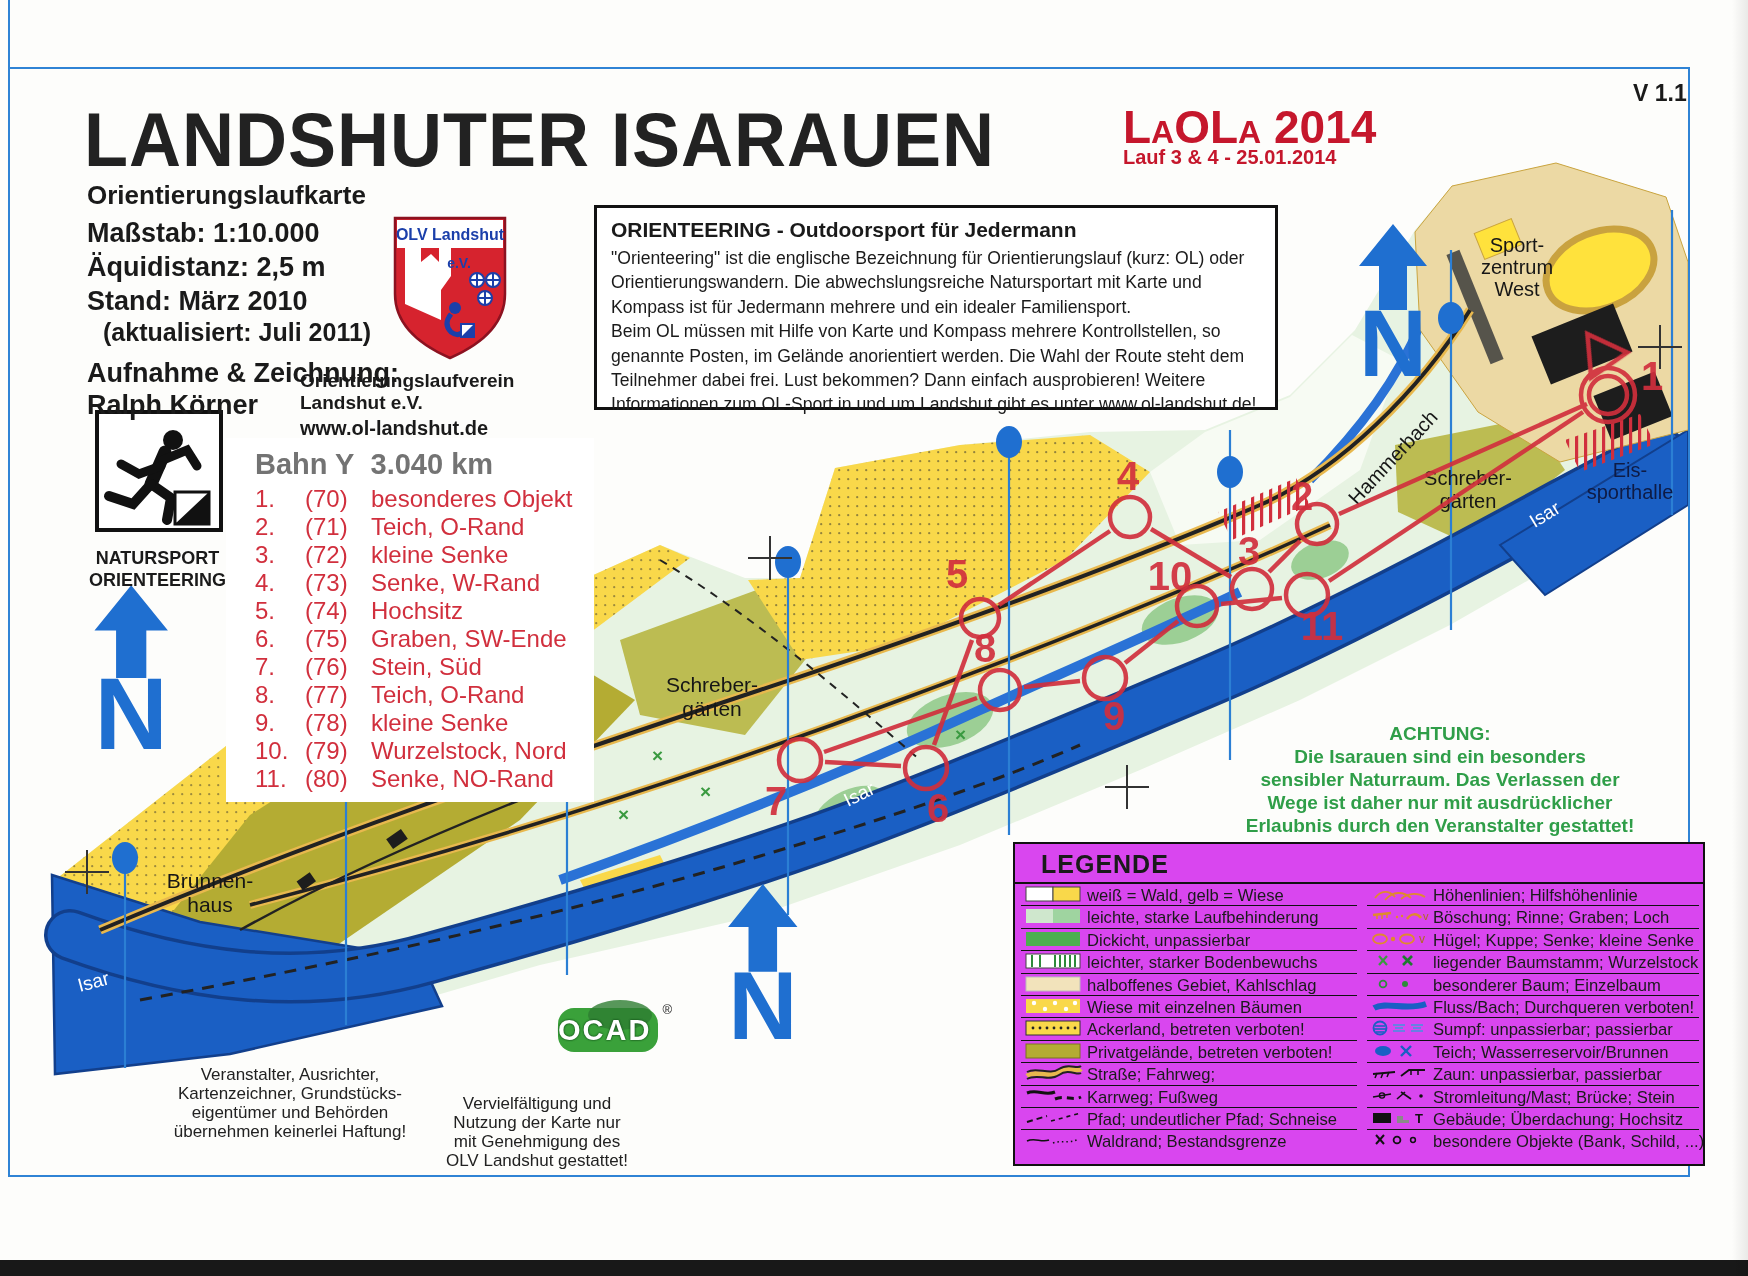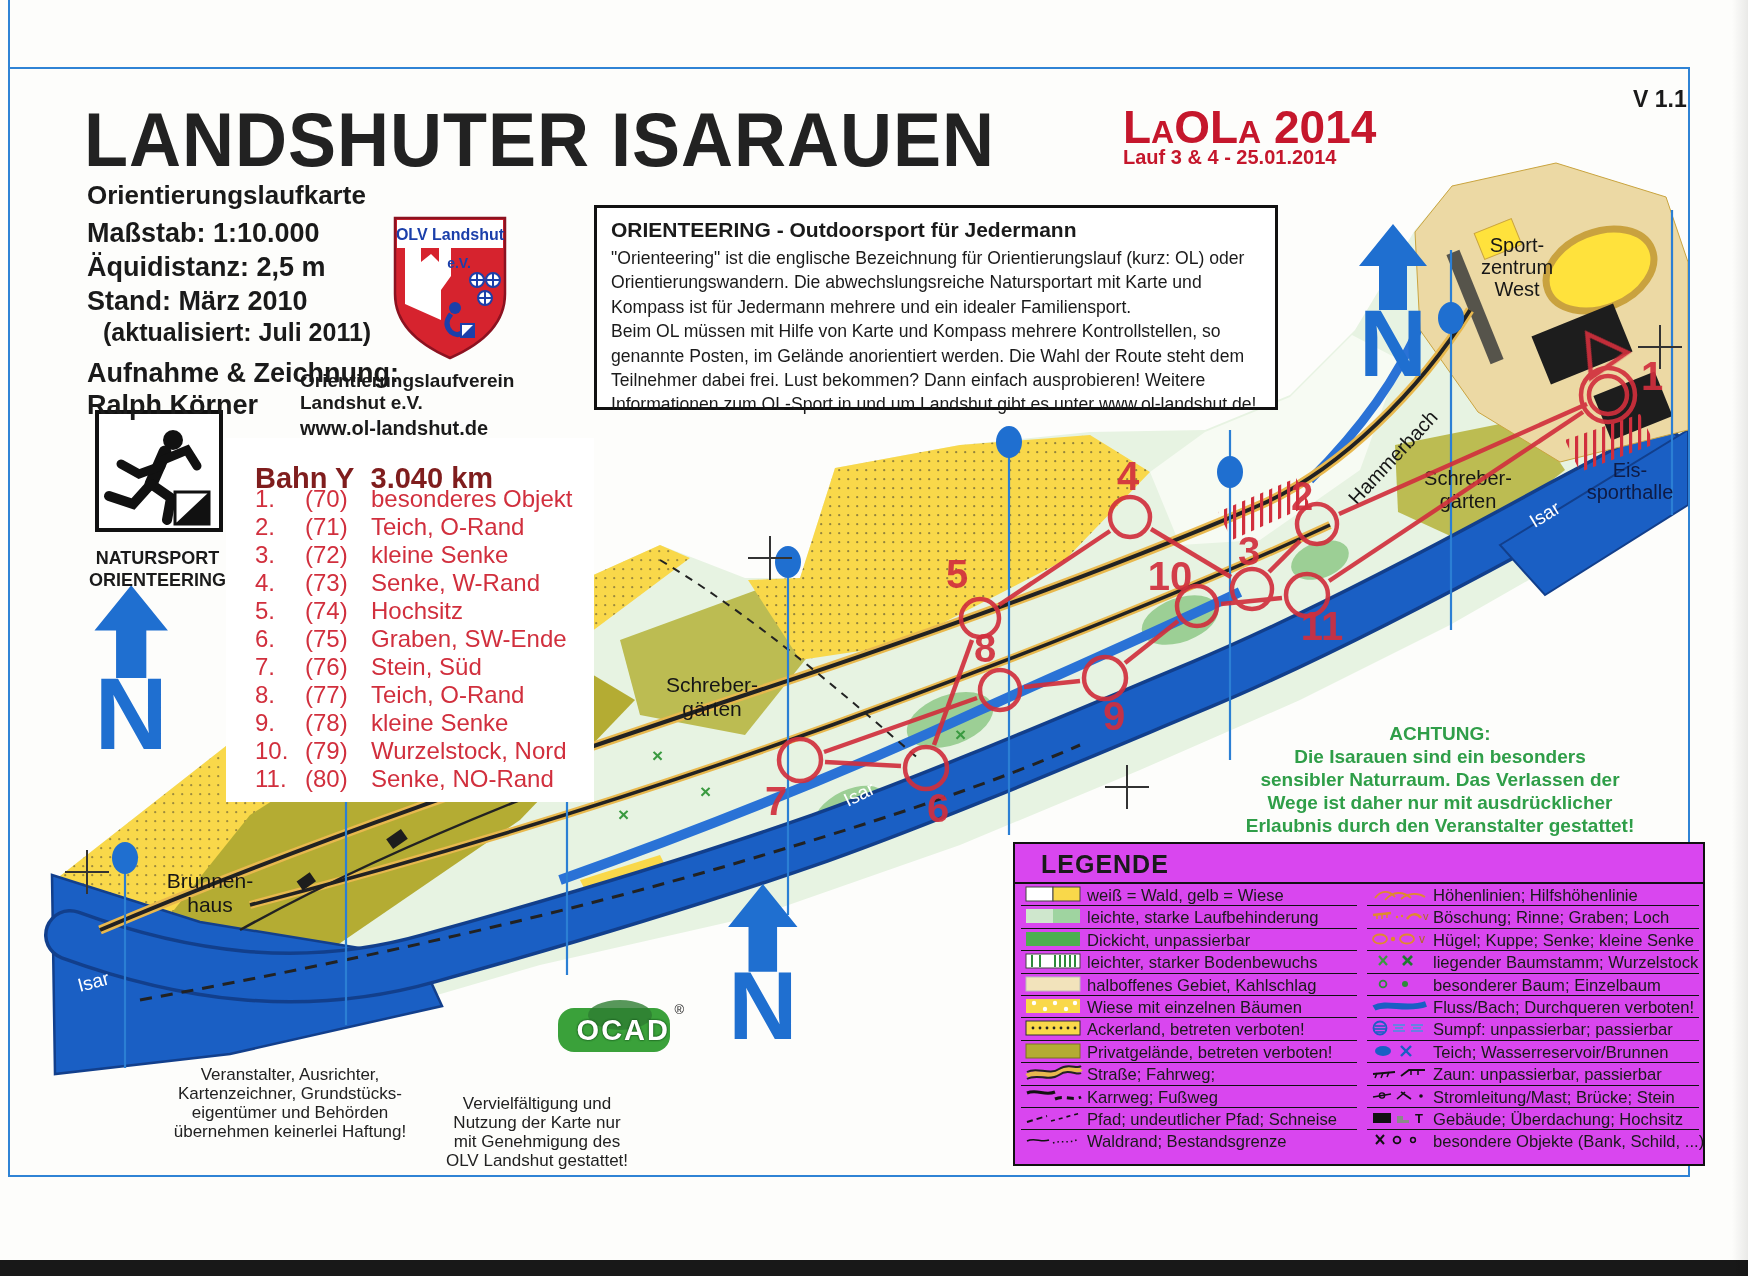--- a/index.html
+++ b/index.html
@@ -7,48 +7,48 @@
          font-family:"Liberation Sans",sans-serif;color:#1a1a1a;}
   .abs{position:absolute;}
   
   #main-title{left:84px;top:96px;font-size:72px;font-weight:700;letter-spacing:1px;color:#222;white-space:nowrap;transform:scaleY(1.06);transform-origin:left top;}
   #subtitle{left:87px;top:180px;font-size:26px;font-weight:700;}
   .info-line{left:87px;font-size:27px;font-weight:700;white-space:nowrap;}
   
   #event-name{left:1123px;top:100px;color:#c5172c;font-weight:700;white-space:nowrap;}
   #event-name .big{font-size:46px;} #event-name .small{font-size:32px;}
   #event-sub{left:1123px;top:146px;color:#c5172c;font-weight:700;font-size:20px;}
-  #version{left:1633px;top:86px;font-size:23px;font-weight:700;}
+  #version{left:1633px;top:80px;font-size:23px;font-weight:700;}
   
   #obox{left:594px;top:205px;width:684px;height:205px;border:3px solid #111;background:#fff;box-sizing:border-box;padding:10px 14px 0 14px;}
   #obox .t{font-size:21px;font-weight:700;margin-bottom:4px;}
   #obox .l{font-size:17.6px;line-height:24.4px;white-space:nowrap;}
   
   .club-line{font-weight:700;text-align:left;width:300px;left:300px;}
   
   #nat1,#nat2{left:60px;width:195px;text-align:center;font-size:18px;font-weight:700;}
   
   #course-card{left:226px;top:438px;width:368px;height:364px;background:#ffffff;}
-  #course-head{left:29px;top:24px;font-size:29px;font-weight:700;color:#7f1d1d;white-space:nowrap;}
+  #course-head{left:29px;top:10px;font-size:29px;font-weight:700;color:#737373;white-space:nowrap;}
   .crow{position:absolute;left:0;width:100%;color:#d12f3d;font-size:24px;white-space:nowrap;}
   .crow .s{position:absolute;left:29px;} .crow .c{position:absolute;left:79px;} .crow .d{position:absolute;left:145px;}
   
   #achtung{left:1228px;top:722px;width:424px;text-align:center;color:#2f9e48;font-weight:700;font-size:19px;line-height:23px;}
   
   #legend{left:1013px;top:842px;width:692px;height:324px;border:2.5px solid #111;background:#d946ef;box-sizing:border-box;}
   #legend-title{left:26px;top:6px;font-size:25px;font-weight:700;letter-spacing:1px;}
   #legend-hr{left:0px;top:38px;width:100%;height:0;border-top:2.5px solid #111;}
   .lcol{position:absolute;top:40px;}
   .lrow{position:relative;height:21.4px;border-bottom:1.6px solid #111;white-space:nowrap;}
   .lrow .sym{position:absolute;left:4px;top:1px;}
   .lrow .lab{position:absolute;left:66px;top:2px;font-size:16.6px;}
   
   .disc{text-align:center;font-size:17px;line-height:19px;color:#222;}
   
-  #ocad{left:558px;top:1008px;width:112px;height:44px;background:#3aa13a;border-radius:16px;text-align:right;}
+  #ocad{left:558px;top:1008px;width:100px;height:44px;background:#3aa13a;border-radius:16px;text-align:left;}
   #ocad .blob{position:absolute;left:30px;top:-8px;width:64px;height:30px;background:#2e7d32;border-radius:50%;opacity:.8;}
   #ocad .txt{position:relative;font-size:29px;font-weight:700;color:#fff;letter-spacing:2px;line-height:44px;text-shadow:0 0 2px #14521a,0 0 2px #14521a;}
   #ocad .reg{position:absolute;right:-14px;top:-6px;font-size:13px;color:#222;}
   
   .frame{position:absolute;background:#2f83d5;}
 </style>
 </head>
 <body>
 
 <div id="sheet">

